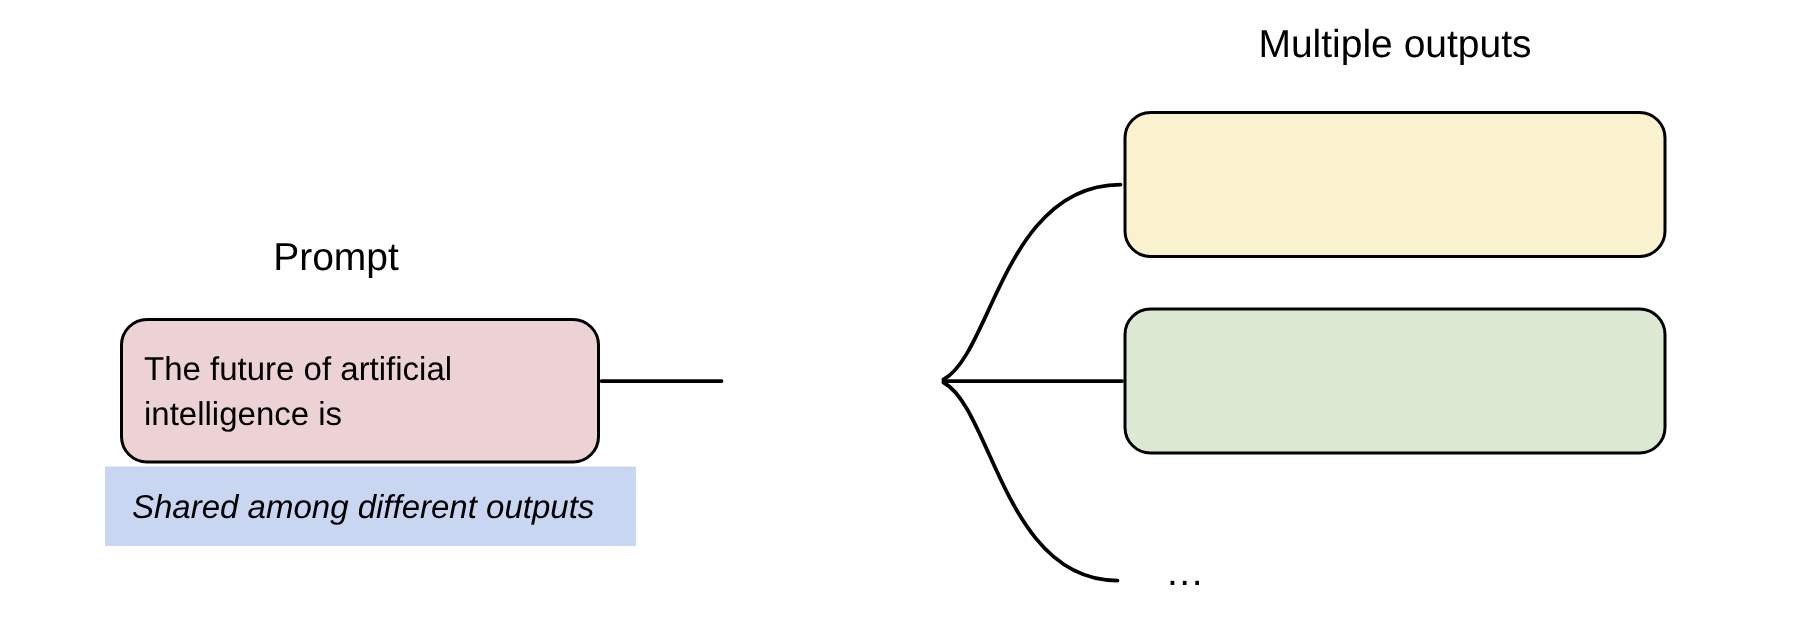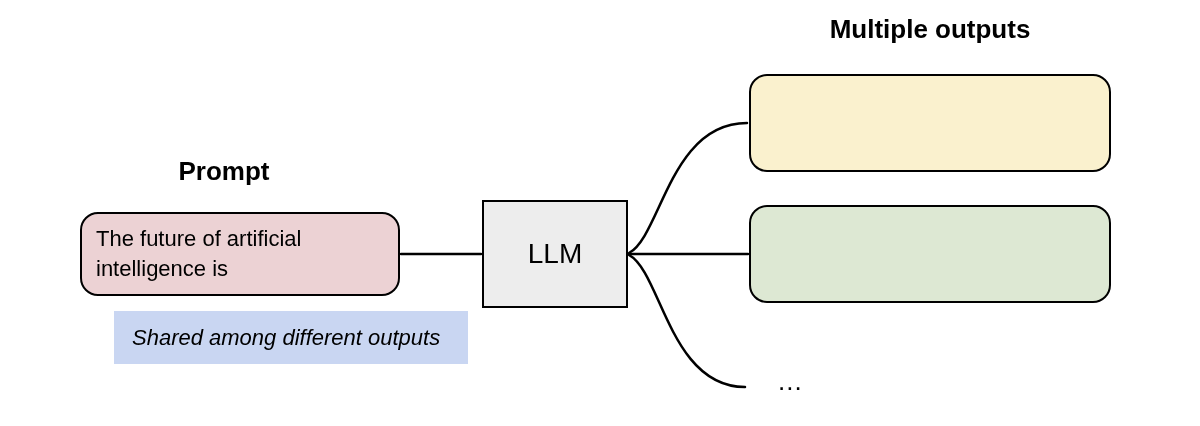--- a/index.html
+++ b/index.html
@@ -27,21 +27,20 @@
     stroke: var(--stroke, #000000);
     stroke-width: 2.5;
     stroke-linecap: round;
   }
   .label {
     position: absolute;
     text-align: center;
     font-size: 26px;
     line-height: 30px;
     white-space: nowrap;
-    font-weight: bold;
   }
   .prompt-label {
     left: 64px;
     top: 156px;
     width: 320px;
   }
   .outputs-label {
     left: 749px;
     top: 14px;
     width: 362px;
@@ -51,21 +50,21 @@
     border: 2.5px solid var(--stroke, #000000);
     box-sizing: border-box;
   }
   .rounded {
     border-radius: 18px;
   }
   .prompt-box {
     left: 80px;
     top: 212px;
     width: 320px;
-    height: 84px;
+    height: 97px;
     background: var(--prompt-fill, #ecd2d4);
     display: flex;
     align-items: center;
     padding: 0 14px;
     font-size: 22px;
     line-height: 30px;
   }
   .llm-box {
     left: 482px;
     top: 200px;
@@ -97,21 +96,20 @@
     top: 311px;
     width: 354px;
     height: 53px;
     background: var(--note-bg, #c9d6f2);
     display: flex;
     align-items: center;
     padding-left: 18px;
     box-sizing: border-box;
     font-style: italic;
     font-size: 22px;
-    margin-left: 44px;
   }
   .ellipsis {
     position: absolute;
     left: 778px;
     top: 366px;
     font-size: 26px;
     letter-spacing: 1px;
   }
 </style>
 </head>
@@ -127,23 +125,20 @@
   </svg>
 
   <div class="label prompt-label">Prompt</div>
 
   <div class="box rounded prompt-box">
     <span>The future of artificial intelligence is</span>
   </div>
 
   <div class="note">Shared among different outputs</div>
 
-  <div class="box llm-box">
-    <span>LLM</span>
-  </div>
 
   <div class="label outputs-label">Multiple outputs</div>
 
   <div class="box rounded output-box-1"></div>
 
   <div class="box rounded output-box-2"></div>
 
   <div class="ellipsis">...</div>
 
 </div>

